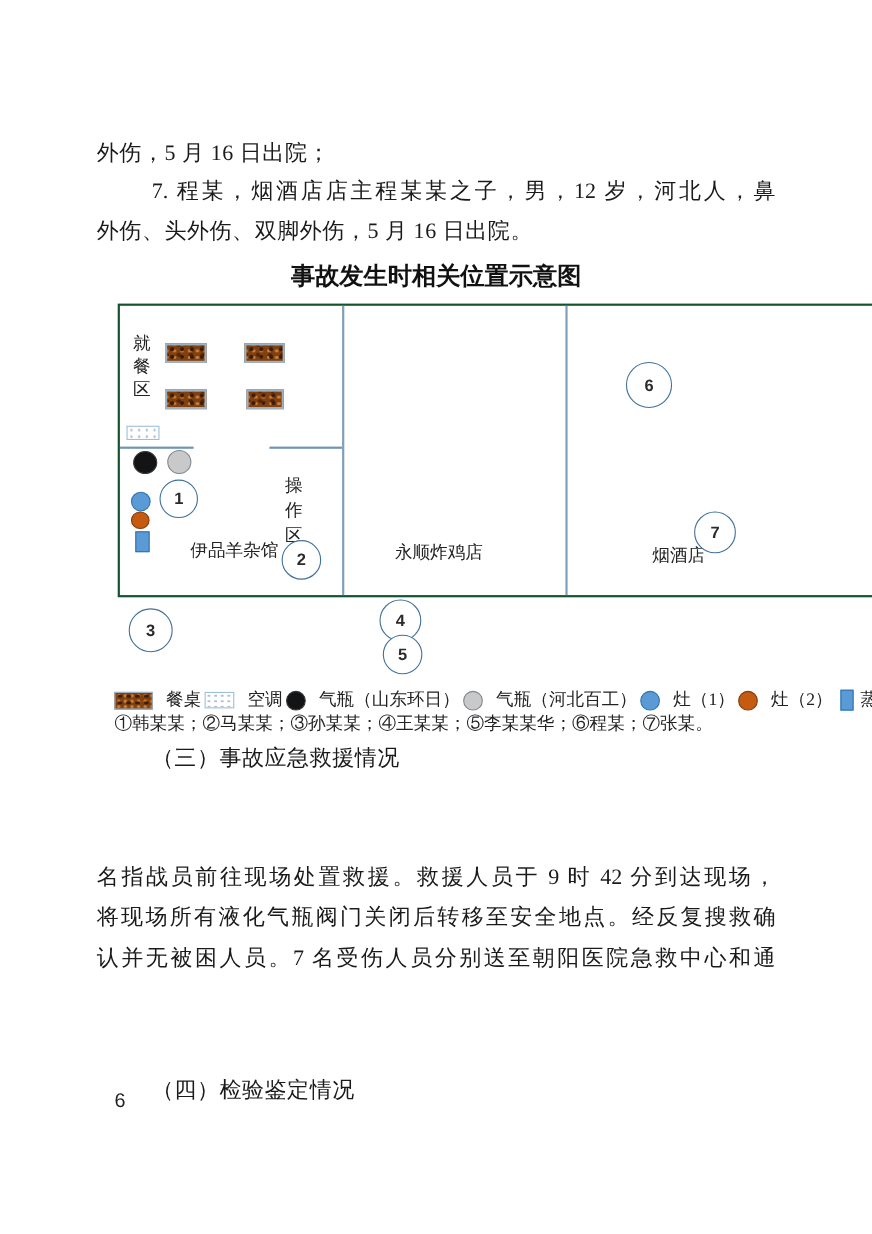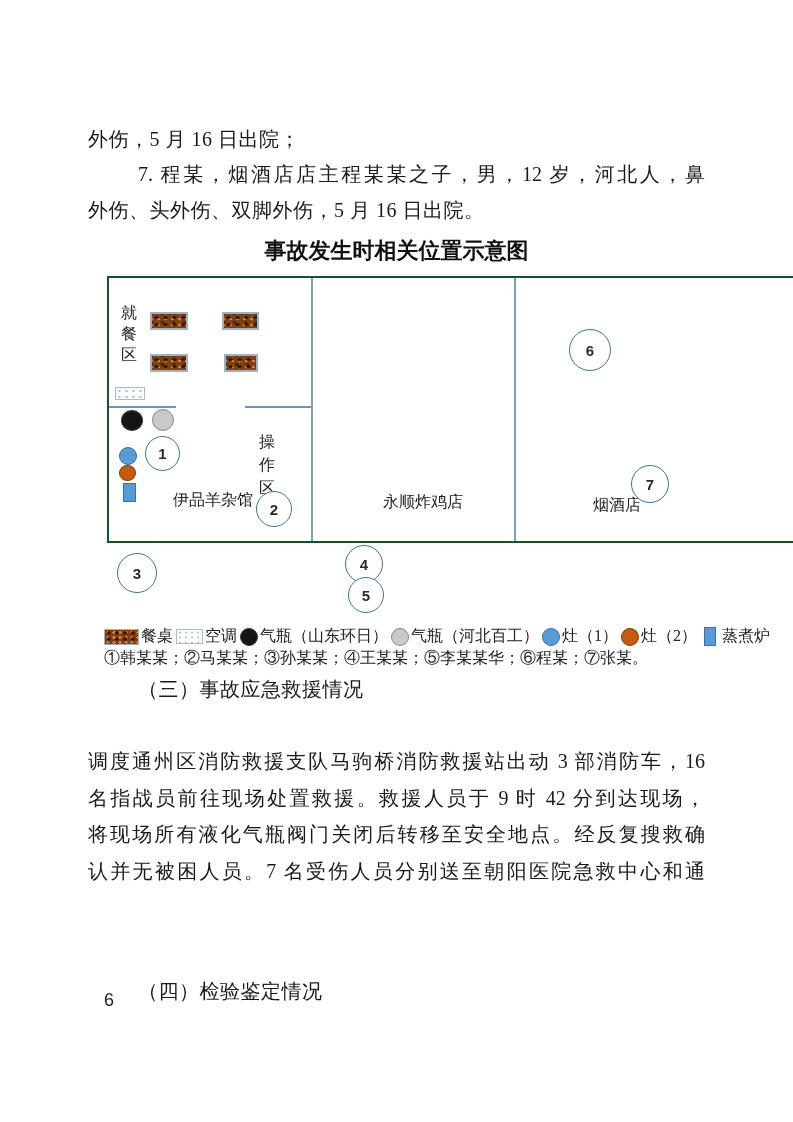--- a/index.html
+++ b/index.html
@@ -118,21 +118,21 @@
   
   .legendrow {
     position: absolute;
     display: flex;
     align-items: center;
     font-size: 16px;
     color: #222;
     white-space: nowrap;
   }
   .legendrow .sw { flex: 0 0 auto; display: inline-block; }
-  .legendrow .lab { margin: 0 3px 0 2px; }
+  .legendrow .lab { margin: 0 3px 0 12px; }
   .sw-table {
     width: 35px; height: 16px;
     background-color: #81400f;
     background-image:
       radial-gradient(#3a1c07 2px, transparent 2.3px),
       radial-gradient(#c97f3a 1.5px, transparent 1.9px);
     background-size: 8px 6px, 6px 5px;
     border: 1.5px solid #9fb2c1;
   }
   .sw-ac {
@@ -189,21 +189,21 @@
 
     <div class="dot dot-black" style="left:12px; top:132px; width:22px; height:21px;"></div>
     <div class="dot dot-gray" style="left:43px; top:131px; width:22px; height:22px;"></div>
     <div class="dot dot-blue" style="left:10px; top:169px; width:18px; height:18px;"></div>
     <div class="dot dot-orange" style="left:10px; top:187px; width:17px; height:16px;"></div>
     <div class="steamer" style="left:14px; top:205px; width:13px; height:19px;"></div>
 
     <div class="vlabel" style="left:148px; top:152px; line-height:23px;">操作区</div>
 
     <div class="shoplabel" style="left:64px; top:212px;">伊品羊杂馆</div>
-    <div class="shoplabel" style="left:274px; top:214px;text-align:center;">永顺炸鸡店</div>
+    <div class="shoplabel" style="left:250px; top:214px;text-align:center;">永顺炸鸡店</div>
     <div class="shoplabel" style="left:484px; top:217px;">烟酒店</div>
 
     <div class="marker" style="left:36px;  top:158px; width:35px; height:35px;">1</div>
     <div class="marker" style="left:147px; top:213px; width:36px; height:36px;">2</div>
     <div class="marker" style="left:460px; top:51px;  width:42px; height:42px;">6</div>
     <div class="marker" style="left:522px; top:187px; width:38px; height:38px;">7</div>
   </div>
 
   <div class="marker" style="left:117px; top:553px; width:40px; height:40px;">3</div>
   <div class="marker" style="left:345px; top:545px; width:38px; height:38px;">4</div>
@@ -221,21 +221,20 @@
     <span class="sw sw-dot sw-blue"></span>
     <span class="lab">灶（1）</span>
     <span class="sw sw-dot sw-orange"></span>
     <span class="lab">灶（2）</span>
     <span class="sw sw-steamer" style="margin-left:4px;"></span>
     <span class="lab" style="margin-left:6px;">蒸煮炉</span>
   </div>
   <div class="persons" style="left:104px; top:648px;">①韩某某；②马某某；③孙某某；④王某某；⑤李某某华；⑥程某；⑦张某。</div>
 
   <div class="line" style="top:676px; left:138px;">（三）事故应急救援情况</div>
-  <div class="line just" style="top:748px; left:88px; width:617px;">调度通州区消防救援支队马驹桥消防救援站出动 3 部消防车，16</div>
   <div class="line just" style="top:785px; left:88px; width:617px;">名指战员前往现场处置救援。救援人员于 9 时 42 分到达现场，</div>
   <div class="line just" style="top:821px; left:88px; width:617px;">将现场所有液化气瓶阀门关闭后转移至安全地点。经反复搜救确</div>
   <div class="line just" style="top:858px; left:88px; width:617px;">认并无被困人员。7 名受伤人员分别送至朝阳医院急救中心和通</div>
 
   <div class="line" style="top:978px; left:138px;">（四）检验鉴定情况</div>
 
   <div class="pagenum">6</div>
 
 </div>
 

